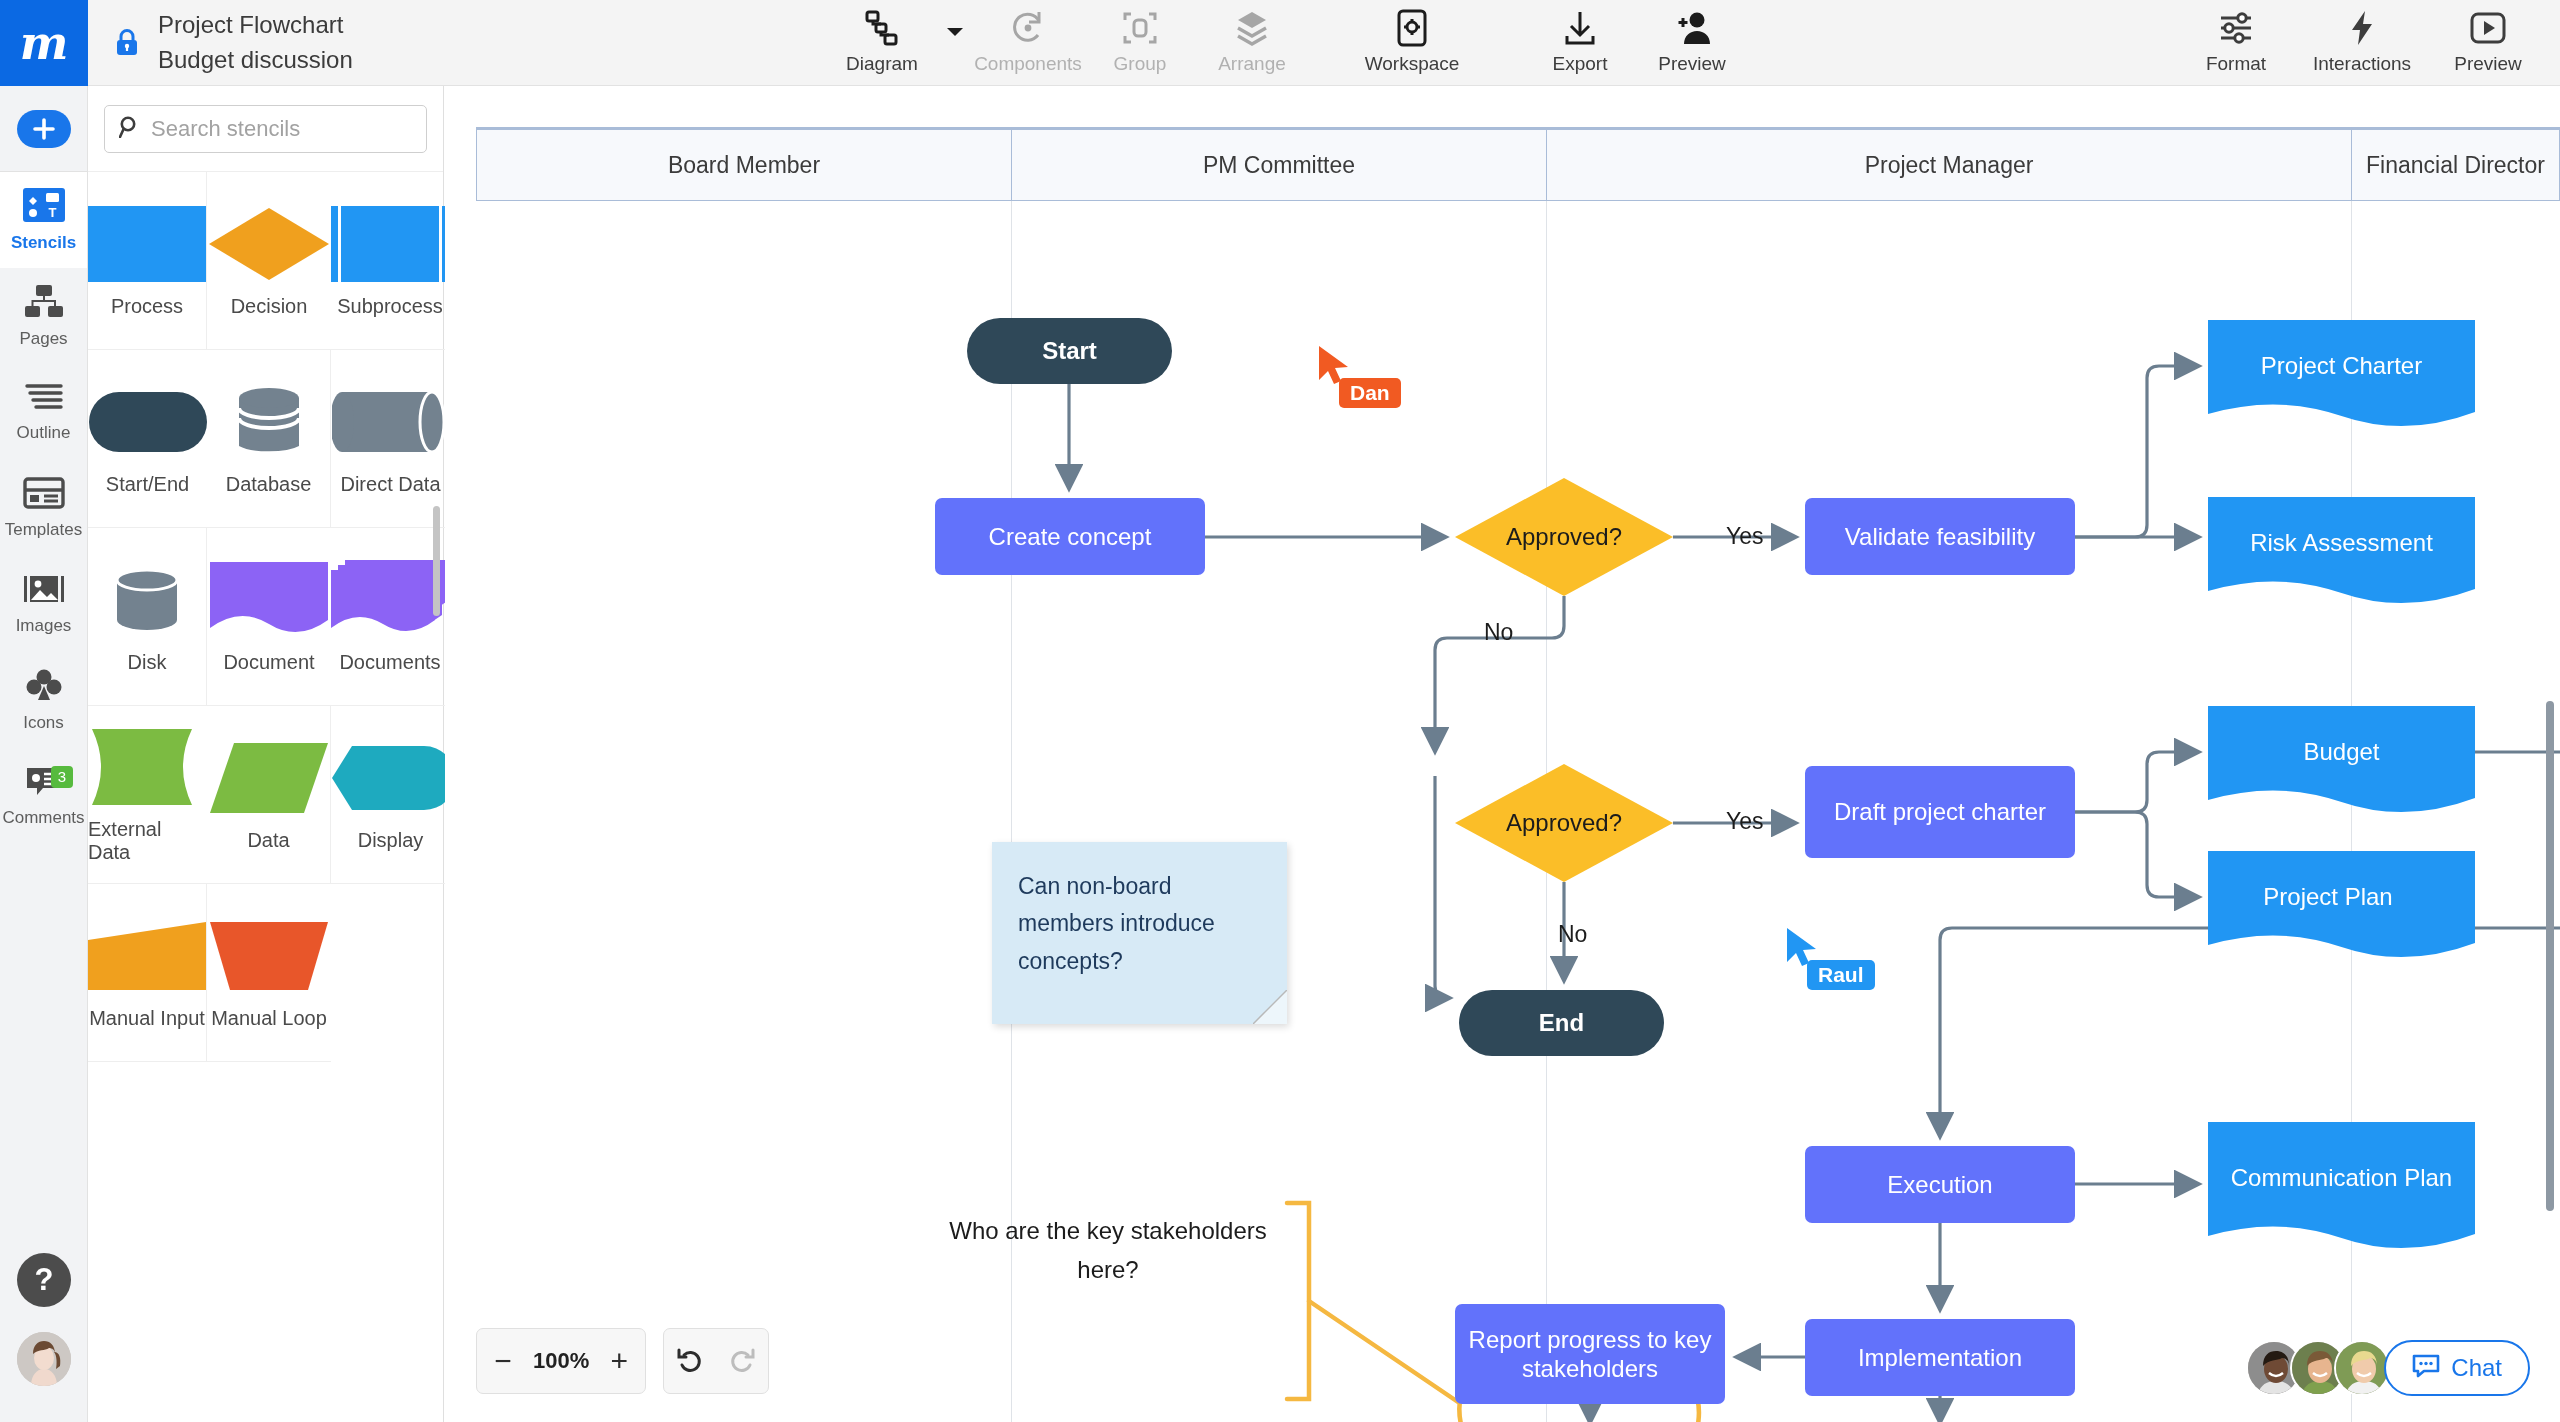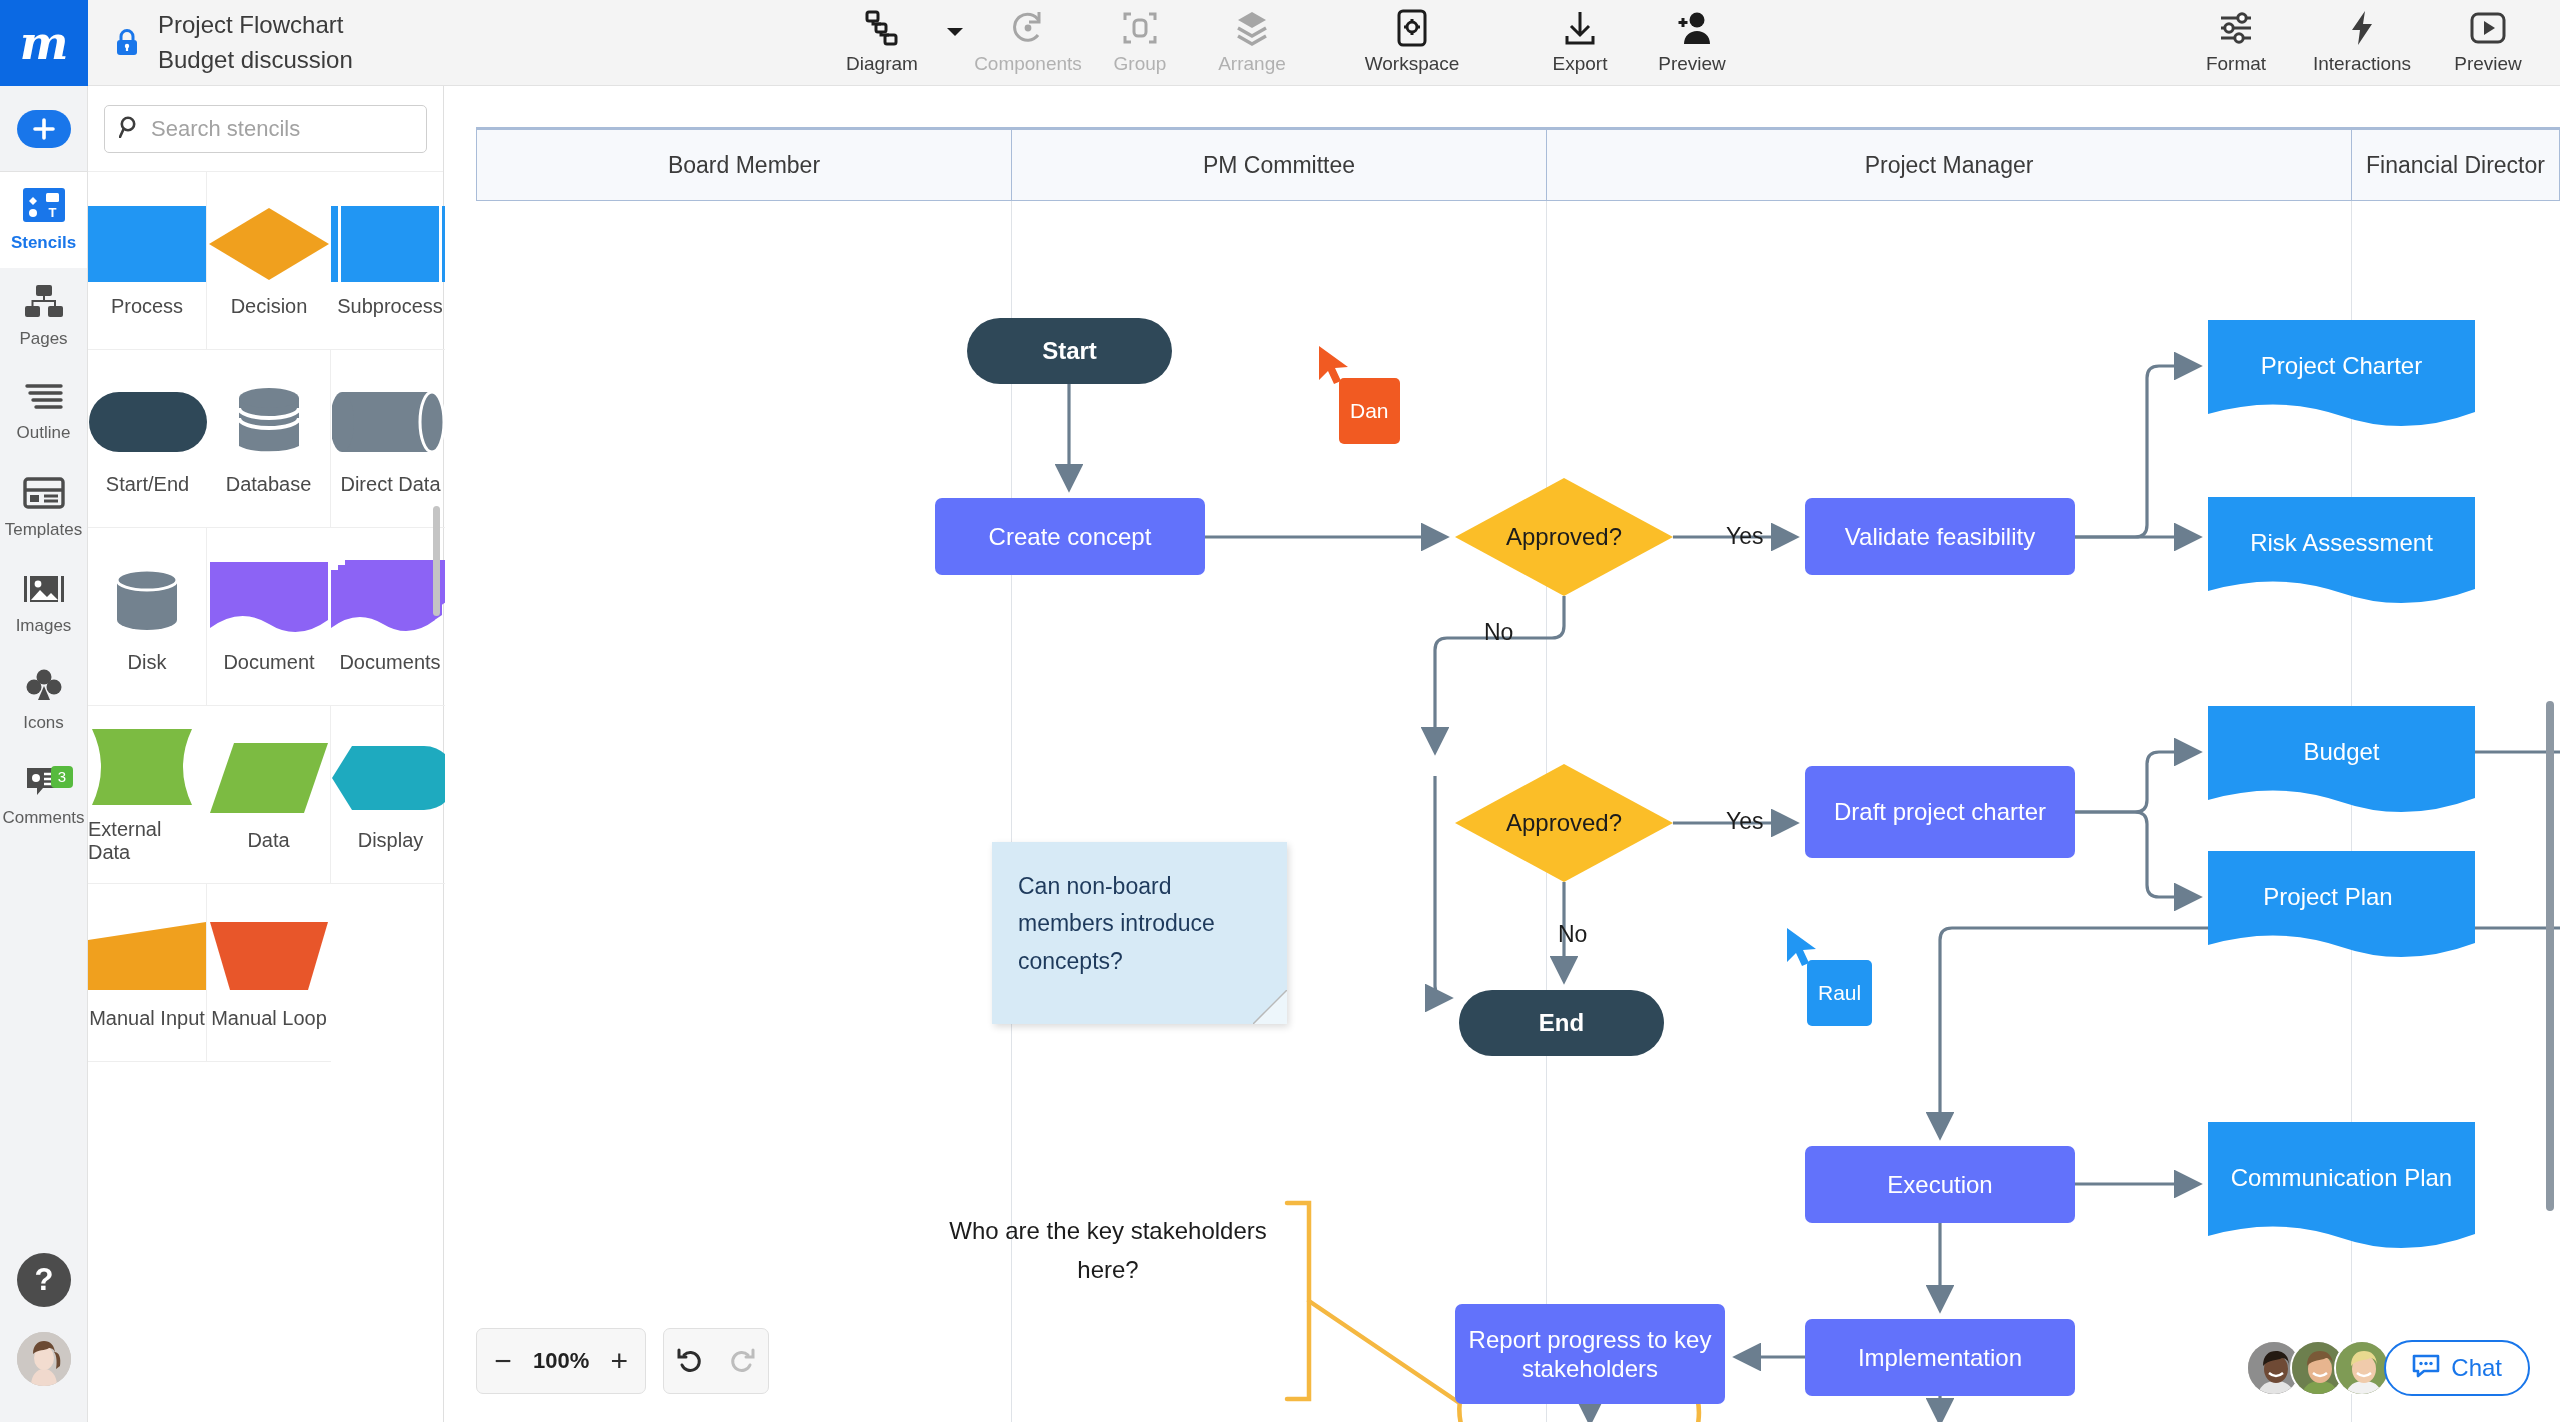--- a/index.html
+++ b/index.html
@@ -102,22 +102,22 @@
   .n-terminal { background: #2f4858; border-radius: 34px; font-weight: 700; }
   .n-decision { background: transparent; color: #1c1c1c; font-weight: 400; }
   .n-doc { color: #fff; }
 
   .edge-label { position: absolute; font-size: 23px; color: #1c1c1c; }
 
   .sticky { position: absolute; cursor: pointer;
     box-shadow: 2px 3px 7px rgba(0,0,0,.14); font-size: 23px; line-height: 1.62; }
   .sticky .stxt { padding: 26px 24px 0 26px; display:block; }
 
-  .cursor-label { position: absolute; color: #fff; font-size: 21px; font-weight: 400;
-    padding: 21px 11px; border-radius: 5px; }
+  .cursor-label { position: absolute; color: #fff; font-size: 21px; font-weight: 700;
+    padding: 3px 11px; border-radius: 5px; }
 
   #zoom-ctl { position: absolute; left: 31px; bottom: 28px; height: 66px; display: flex; gap: 17px; }
   .ctl-group { background: #f7f7f7; border: 1px solid #e0e0e0; border-radius: 7px;
     display: flex; align-items: center; }
   .ctl-btn { width: 52px; height: 64px; display: flex; align-items: center; justify-content: center;
     font-size: 30px; color: #2d2d2d; cursor: pointer; }
   #zoom-val { font-size: 22px; color: #222; font-weight: 700; padding: 0 4px; }
   #redo-btn { color: #bdbdbd; }
 
   #avatars { position: absolute; right: 170px; bottom: 26px; display: flex; }

